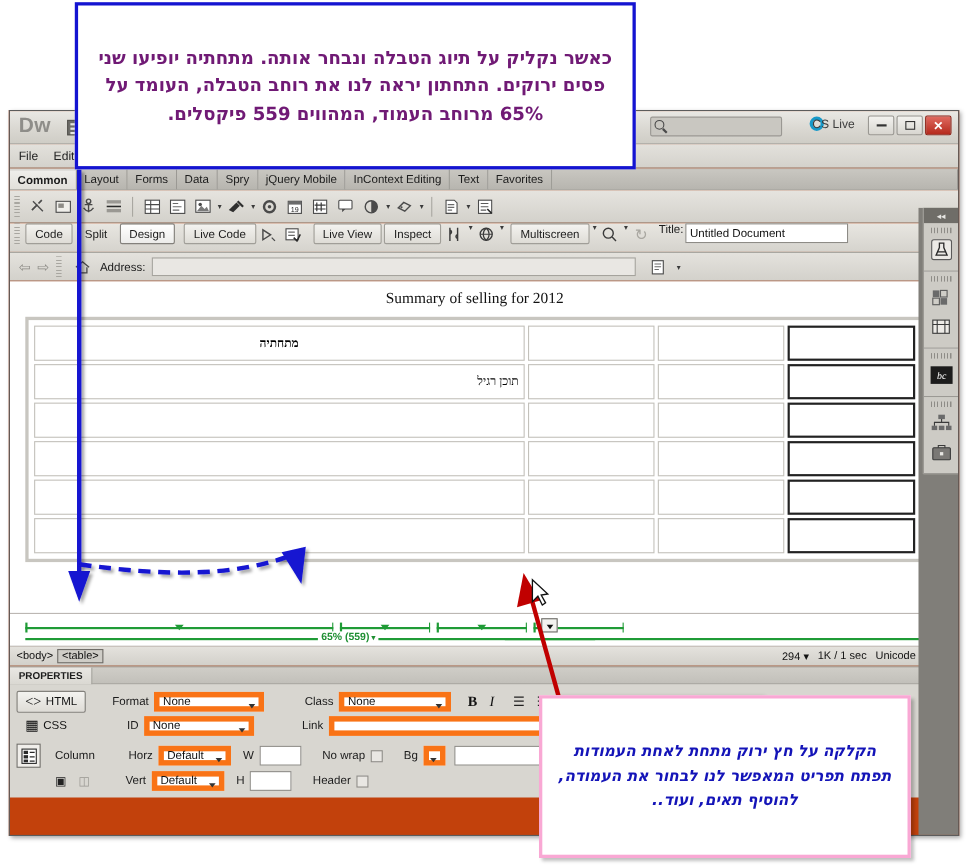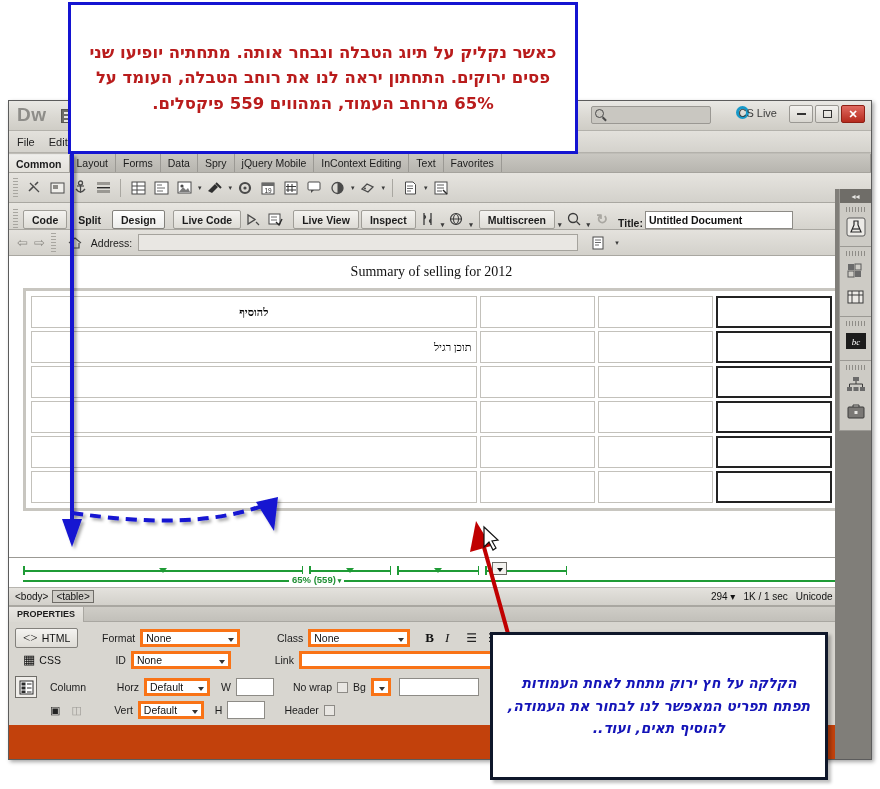--- a/index.html
+++ b/index.html
@@ -138,21 +138,21 @@
   }
   .doctab .x { font-size:9px; color:#4a4a4a;}
   .doctab-spacer{flex:1;}
   .dock-ico{ position:absolute; right:6px; top:4px; font-size:10px;color:#555;}
 
   
   .doctoolbar {
     height:27px;
     background: linear-gradient(to bottom,#e8e6e1,#d5d3cd);
     border-bottom:1px solid #a9a7a1;
-    display:flex;align-items:flex-end;gap:2px;padding-left:4px;font-weight:bold;
+    display:flex;align-items:flex-start;gap:2px;padding-left:4px;
   }
   .vbtn {
     height:19px;padding:0 8px;line-height:18px;font-size:10.5px;color:#1c1c1c;
     background: linear-gradient(to bottom,#f4f3f0,#dedcd6);
     border:1px solid #a09e98;border-radius:2px;
   }
   .vbtn.flat{ background:transparent;border:1px solid transparent;}
   .vbtn.sel { background: linear-gradient(to bottom,#ffffff,#ececea); border:1px solid #83817c;}
   .titlefield-label{font-size:10.5px;color:#1c1c1c;margin-left:4px;}
   .titlefield{
@@ -258,21 +258,21 @@
   }
   .props-tab{
     height:15px;line-height:15px;padding:0 8px;font-size:9px;font-weight:bold;color:#1c1c1c;
     background: linear-gradient(to bottom,#e9e7e3,#dad8d2); border-right:1px solid #a9a7a1;
   }
   .props-collapse{position:absolute;right:5px;top:3px;font-size:9px;color:#555;}
   .props-body{ padding:5px 6px 4px 6px; position:relative; }
   .prow{ display:flex; align-items:center; gap:5px; height:22px; }
   .lbl{ font-size:10.5px; color:#1c1c1c; }
   .sel-ctl{
-    height:18px; background:#fff; border:3px solid #f97316;
+    height:18px; background:#fff; border:5px solid #f97316;
     font-size:10.5px; color:#111; display:flex; align-items:center;
     padding:0 3px; position:relative;
   }
   .sel-ctl .dd{ position:absolute; right:3px; top:6px;
     width:0;height:0;border-left:3.5px solid transparent;border-right:3.5px solid transparent;
     border-top:4px solid #333;}
   .txt-ctl{ height:18px; background:#fff; border:1px solid #8d8b86;}
   .tagbtn{
     height:20px; padding:0 7px; display:flex;align-items:center;gap:4px;
     font-size:10.5px; color:#111;
@@ -324,26 +324,26 @@
 
   
   .callout-top{
     position:absolute; left:68px; top:2px; width:510px; height:152px;
     background:#fff; border:3px solid #1414d1; z-index:60;
     display:flex; align-items:center; justify-content:center;
   }
   .callout-top .txt{
     direction:rtl; text-align:center;
     font-family:"DejaVu Sans", sans-serif;
-    font-size:16.5px; font-weight:bold; color:#b91c1c; line-height:1.55;
+    font-size:16.5px; font-weight:bold; color:#701a75; line-height:1.55;
     padding:0 12px;
   }
   .callout-bottom{
     position:absolute; left:490px; top:632px; width:338px; height:148px;
-    background:#fff; border:3px solid #0f172a; z-index:60;
+    background:#fff; border:3px solid #f9a8d4; z-index:60;
     box-shadow:3px 3px 3px rgba(0,0,0,.25);
     display:flex; align-items:center; justify-content:center;
   }
   .callout-bottom .txt{
     direction:rtl; text-align:center;
     font-family:"DejaVu Sans", sans-serif;
     font-size:14px; font-weight:bold; font-style:italic; color:#1414b8; line-height:1.6;
     padding:0 8px;
   }
 
@@ -582,21 +582,21 @@
     </div>
 
     <div class="canvas-wrap">
       <div class="canvas">
         <div class="doc-title">Summary of selling for 2012</div>
         <div class="tbl-outer">
           <table class="dwtable">
             <tbody>
                 <tr>
               <td class="c1">
-                <div class="he-bold">להוסיף</div>
+                <div class="he-bold">מתחתיה</div>
               </td>
               <td class="c2"></td>
               <td class="c3"></td>
               <td class="c4 selcol"></td>
             </tr>
             <tr>
               <td class="c1">
                 <div class="he-plain">תוכן רגיל</div>
               </td>
               <td class="c2"></td>
@@ -747,21 +747,21 @@
           <span class="lbl" style="width:52px;margin-left:8px">Column</span>
           <span class="lbl" style="width:32px;text-align:right">Horz</span>
           <div class="sel-ctl" style="width:66px">
             <span>Default</span>
               <span class="dd"></span>
           </div>
           <span class="lbl" style="margin-left:6px">W</span>
           <div class="txt-ctl" style="width:38px"></div>
           <span class="lbl" style="margin-left:14px">No wrap</span>
           <span class="chk"></span>
-          <span class="lbl" style="">Bg</span>
+          <span class="lbl" style="margin-left:14px">Bg</span>
           <div class="sel-ctl" style="width:20px">
               <span class="dd"></span>
             </div>
           <div class="txt-ctl" style="width:80px;margin-left:3px"></div>
         </div>
 
         <div class="prow" style="height:22px">
           <span style="width:22px"></span>
           <span class="listico" style="margin-left:8px;font-size:11px">▣</span>
           <span class="listico" style="margin-left:6px;font-size:11px;color:#9a9893">◫</span>

